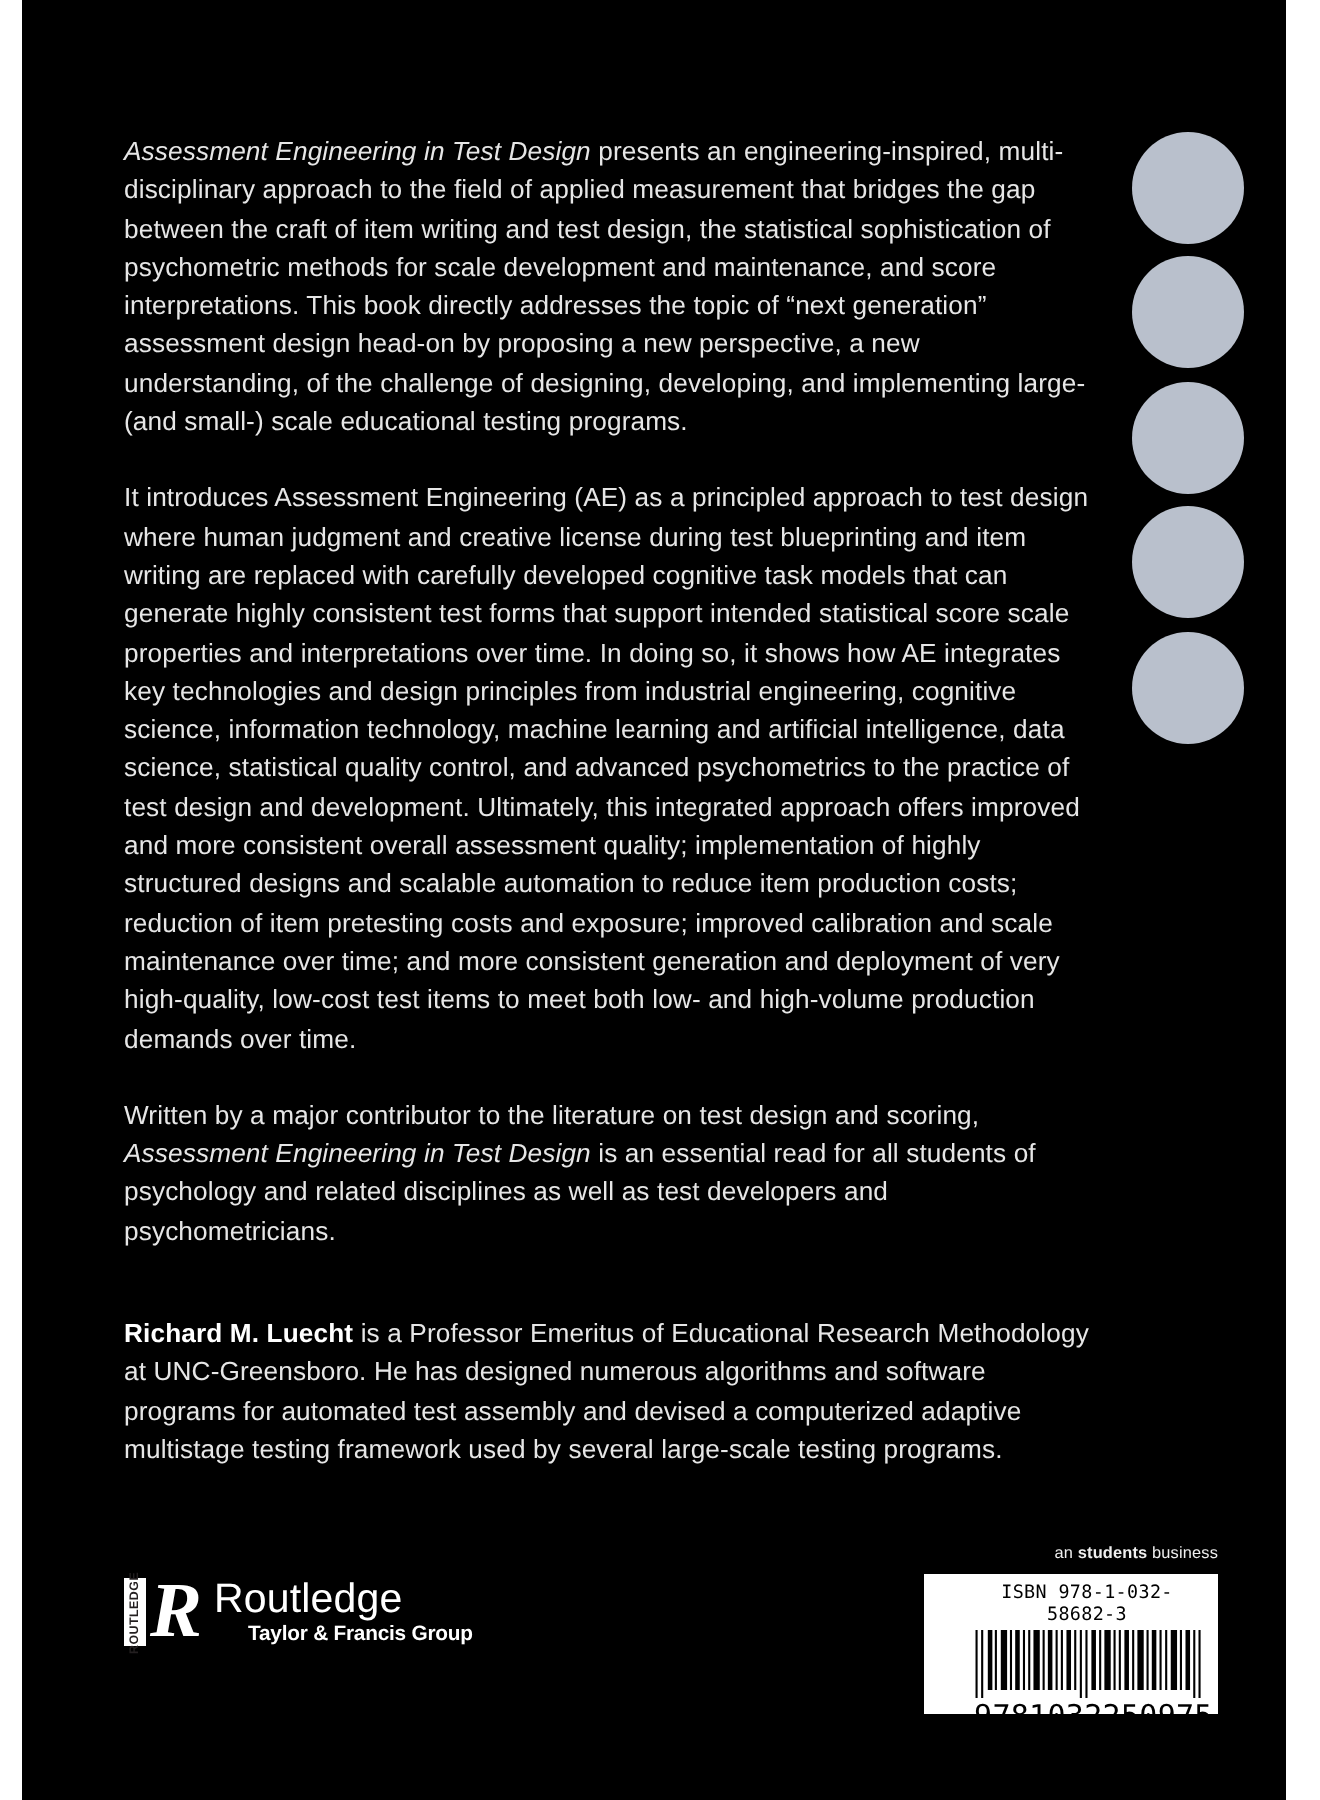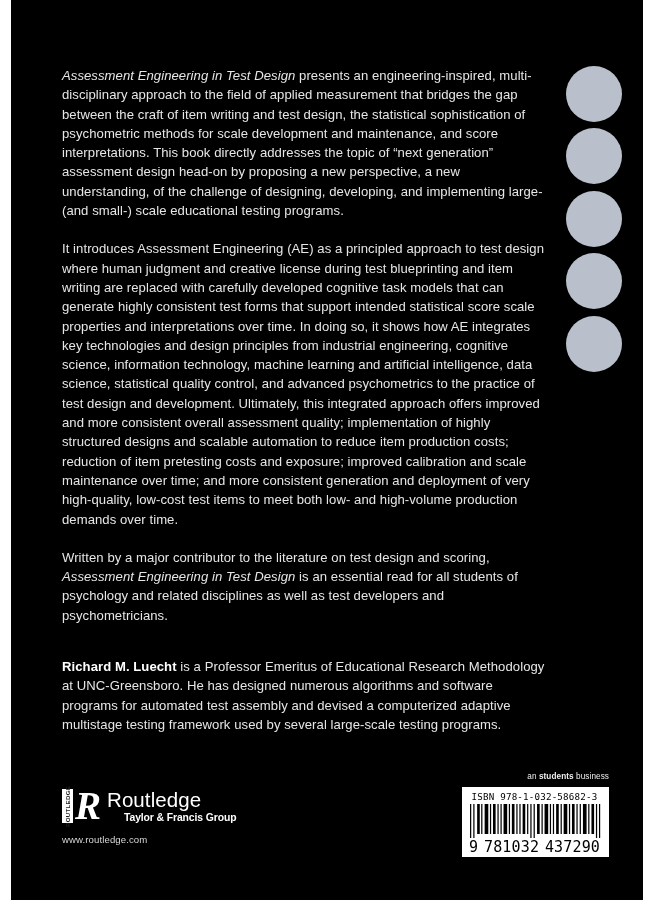--- a/index.html
+++ b/index.html
@@ -152,21 +152,21 @@
   #informa .b { font-weight: bold; }
 
   #barcode-box {
     position: absolute;
     left: 451px;
     top: 787px;
     width: 147px;
     height: 70px;
     background: #ffffff;
     box-sizing: border-box;
-    padding: 4px 8px 3px 6px;
+    padding: 4px 8px 3px 24px;
   }
   #isbn-text {
     color: #000000;
     font-family: "DejaVu Sans Mono", monospace;
     font-size: 9.2px;
     letter-spacing: 0.02em;
     text-align: center;
     line-height: 11px;
   }
   #bars {
@@ -213,21 +213,20 @@
     <div id="logo-row">
       <div id="logo-mark">
         <div id="logo-bar">ROUTLEDGE</div>
         <div id="logo-r">R</div>
       </div>
       <div id="logo-words">
         <div id="logo-name">Routledge</div>
         <div id="logo-sub">Taylor &amp; Francis Group</div>
       </div>
     </div>
-    <div id="logo-url">www.routledge.com</div>
   </div>
 
   <div id="informa"><span>an </span><span class="b">students</span><span> business</span></div>
 
   <div id="barcode-box">
     <div id="isbn-text"><span>ISBN</span>&nbsp;<span>978-1-032-58682-3</span></div>
     <svg id="bars" viewBox="0 0 131 34" preserveAspectRatio="none">
       <g fill="#000000">
         <rect x="2" y="0" width="1.2" height="34"></rect>
         <rect x="5.2" y="0" width="1.2" height="34"></rect>
@@ -262,17 +261,17 @@
         <rect x="113.2" y="0" width="3.6" height="30"></rect>
         <rect x="118.4" y="0" width="1.2" height="30"></rect>
         <rect x="121.6" y="0" width="2.6" height="30"></rect>
         <rect x="126" y="0" width="1.2" height="34"></rect>
         <rect x="129" y="0" width="1.2" height="34"></rect>
       </g>
     </svg>
     <div id="ean-digits">
       <span>9</span>
       <span>781032</span>
-      <span>437290</span>
+      <span>250975</span>
     </div>
   </div>
 
 </div>
 
 </body></html>

